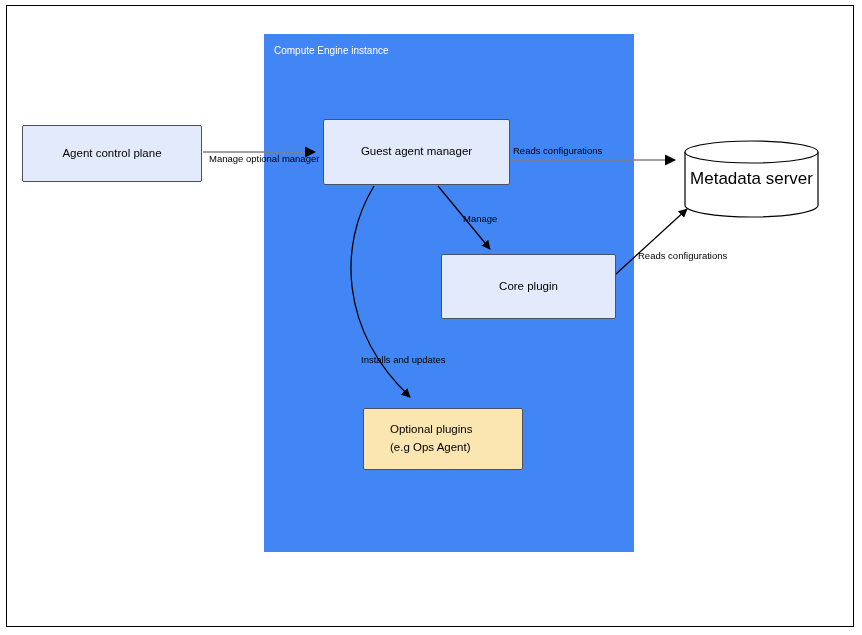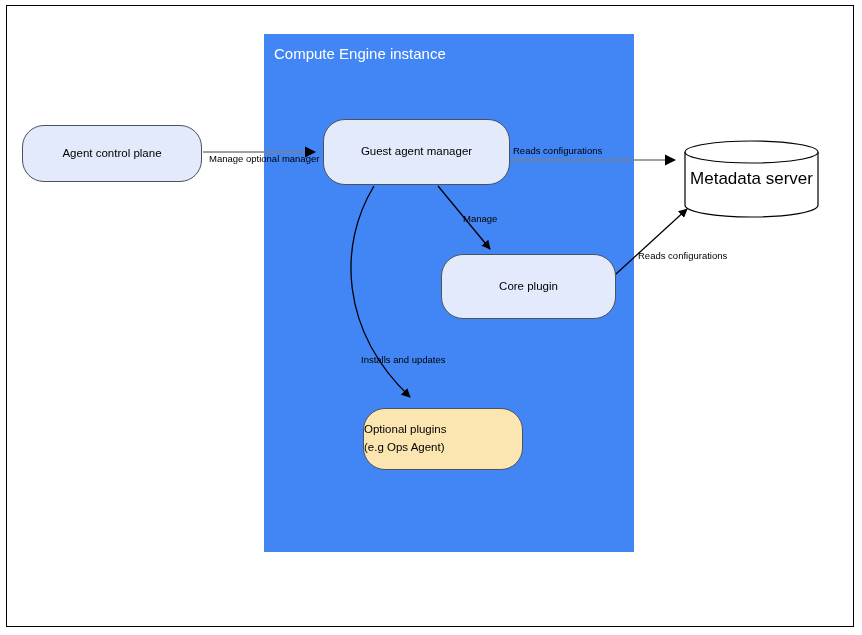--- a/index.html
+++ b/index.html
@@ -38,21 +38,21 @@
     width: 370px;
     height: 518px;
     background: #4285f4;
     box-sizing: border-box;
   }
   .ce-title {
     position: absolute;
     left: 10px;
     top: 11px;
     color: #ffffff;
-    font-size: 15px;
+    font-size: 10px;
     font-family: "Liberation Sans", sans-serif;
     white-space: nowrap;
   }
   
   .guest-agent-panel {
     position: absolute;
     left: 285px;
     top: 87px;
     width: 328px;
     height: 429px;
@@ -66,21 +66,21 @@
     top: 7px;
     color: #000000;
     font-size: 14px;
     font-family: "Liberation Sans", sans-serif;
     white-space: nowrap;
   }
   
   .node {
     position: absolute;
     box-sizing: border-box;
-    border-radius: 22px;
+    border-radius: 2px;
     border: 1.2px solid #4a5260;
     display: flex;
     align-items: center;
     justify-content: center;
     font-size: 11.5px;
     color: #000000;
     text-align: center;
     font-family: "Liberation Sans", sans-serif;
     line-height: 1.55;
   }
@@ -109,20 +109,21 @@
     height: 65px;
     margin-left: 23px;
   }
   #node-optional-plugins {
     left: 363px;
     top: 408px;
     width: 160px;
     height: 62px;
     justify-content: flex-start;
     text-align: left;
+    padding-left: 26px;
     flex-direction: column;
     align-items: flex-start;
     justify-content: center;
   }
   #node-optional-plugins .line {
     display: block;
     white-space: nowrap;
   }
   
   .cylinder {

